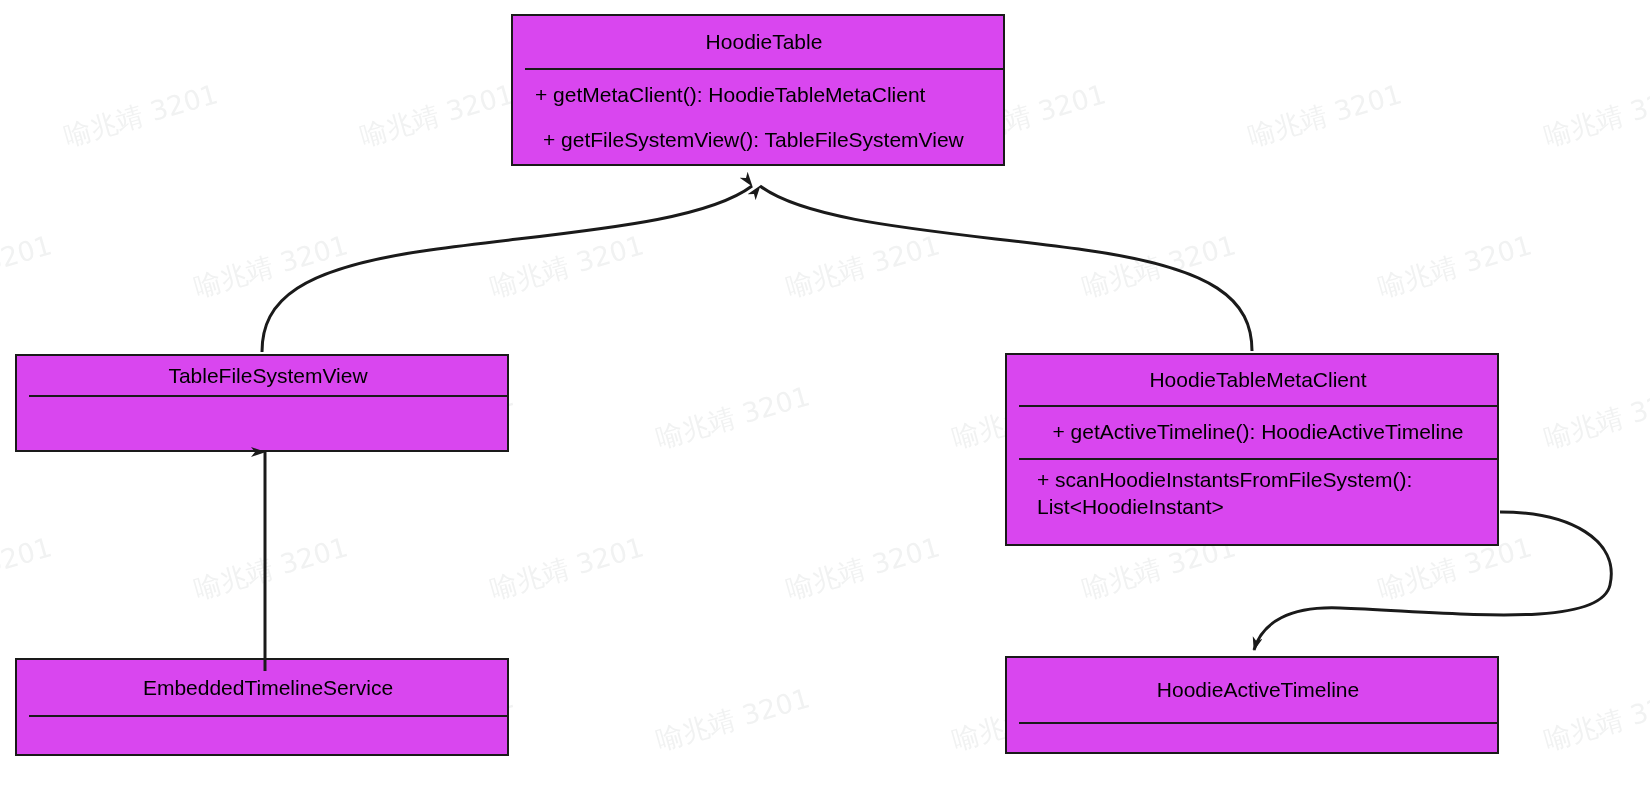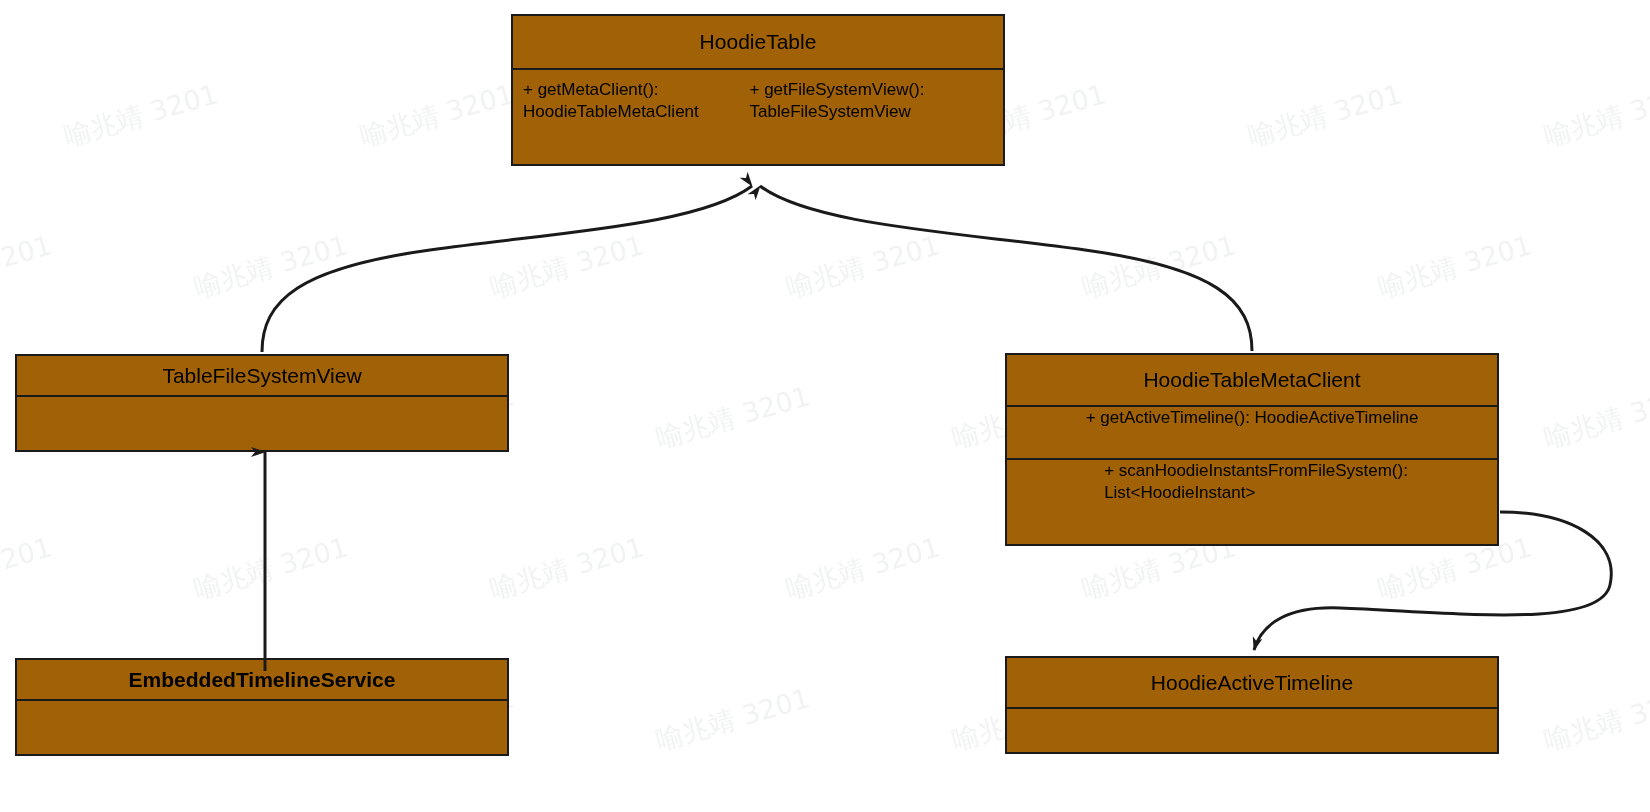--- a/index.html
+++ b/index.html
@@ -37,42 +37,43 @@
     white-space: nowrap;
     transform: rotate(-16deg);
     transform-origin: left top;
     user-select: none;
   }
 
   
   .uml-class {
     position: absolute;
     box-sizing: border-box;
-    background: #a16207;
+    background: #d946ef;
     border: 2px solid #1a1a1a;
     z-index: 2;
+    padding-left: 12px;
   }
 
   .uml-header {
     box-sizing: border-box;
     text-align: center;
     font-size: 21px;
     color: #000000;
     display: flex;
     align-items: center;
     justify-content: center;
     border-bottom: 2px solid #1a1a1a;
   }
   .uml-compartment {
     box-sizing: border-box;
     padding: 0 10px;
     color: #000000;
-    font-size: 17px;
+    font-size: 21px;
     display: flex;
-    flex-direction: row;
+    flex-direction: column;
     justify-content: center;
   }
   .uml-compartment.divided {
     border-bottom: 2px solid #1a1a1a;
   }
   .uml-member {
     line-height: 1.28;
     white-space: pre-line;
   }
   .uml-compartment.empty { min-height: 10px; }
@@ -161,31 +162,31 @@
           <div class="uml-member" style="margin: 9px 0px;">+ getMetaClient(): HoodieTableMetaClient</div>
           <div class="uml-member" style="margin: 9px 8px;">+ getFileSystemView(): TableFileSystemView</div>
         </div>
       </div>
       <div class="uml-class" style="left: 15px; top: 354px; width: 494px; height: 98px; border-color: rgb(26, 26, 26);">
         <div class="uml-header" style="height: 41px; border-bottom-color: rgb(26, 26, 26);">TableFileSystemView</div>
         <div class="uml-compartment empty" style="height: 45px; border-bottom-color: rgb(26, 26, 26);"></div>
       </div>
       <div class="uml-class" style="left: 1005px; top: 353px; width: 494px; height: 193px; border-color: rgb(26, 26, 26);">
         <div class="uml-header" style="height: 52px; border-bottom-color: rgb(26, 26, 26);">HoodieTableMetaClient</div>
-        <div class="uml-compartment divided" style="height: 53px; border-bottom-color: rgb(26, 26, 26);">
+        <div class="uml-compartment divided" style="height: 53px; border-bottom-color: rgb(26, 26, 26); align-items: center;">
           <div class="uml-member">+ getActiveTimeline(): HoodieActiveTimeline</div>
         </div>
         <div class="uml-compartment" style="height: 67px; border-bottom-color: rgb(26, 26, 26); margin-left: 8px;">
           <div class="uml-member">+ scanHoodieInstantsFromFileSystem():
 List&lt;HoodieInstant&gt;</div>
         </div>
       </div>
       <div class="uml-class" style="left: 15px; top: 658px; width: 494px; height: 98px; border-color: rgb(26, 26, 26);">
-        <div class="uml-header" style="height: 41px; border-bottom-color: rgb(26, 26, 26); font-weight: bold;">EmbeddedTimelineService</div>
+        <div class="uml-header" style="height: 57px; border-bottom-color: rgb(26, 26, 26);">EmbeddedTimelineService</div>
         <div class="uml-compartment empty" style="height: 45px; border-bottom-color: rgb(26, 26, 26);"></div>
       </div>
       <div class="uml-class" style="left: 1005px; top: 656px; width: 494px; height: 98px; border-color: rgb(26, 26, 26);">
-        <div class="uml-header" style="height: 51px; border-bottom-color: rgb(26, 26, 26);">HoodieActiveTimeline</div>
+        <div class="uml-header" style="height: 66px; border-bottom-color: rgb(26, 26, 26);">HoodieActiveTimeline</div>
         <div class="uml-compartment empty" style="height: 45px; border-bottom-color: rgb(26, 26, 26);"></div>
       </div>
     </div>
 
 </div>
 
 </body></html>

